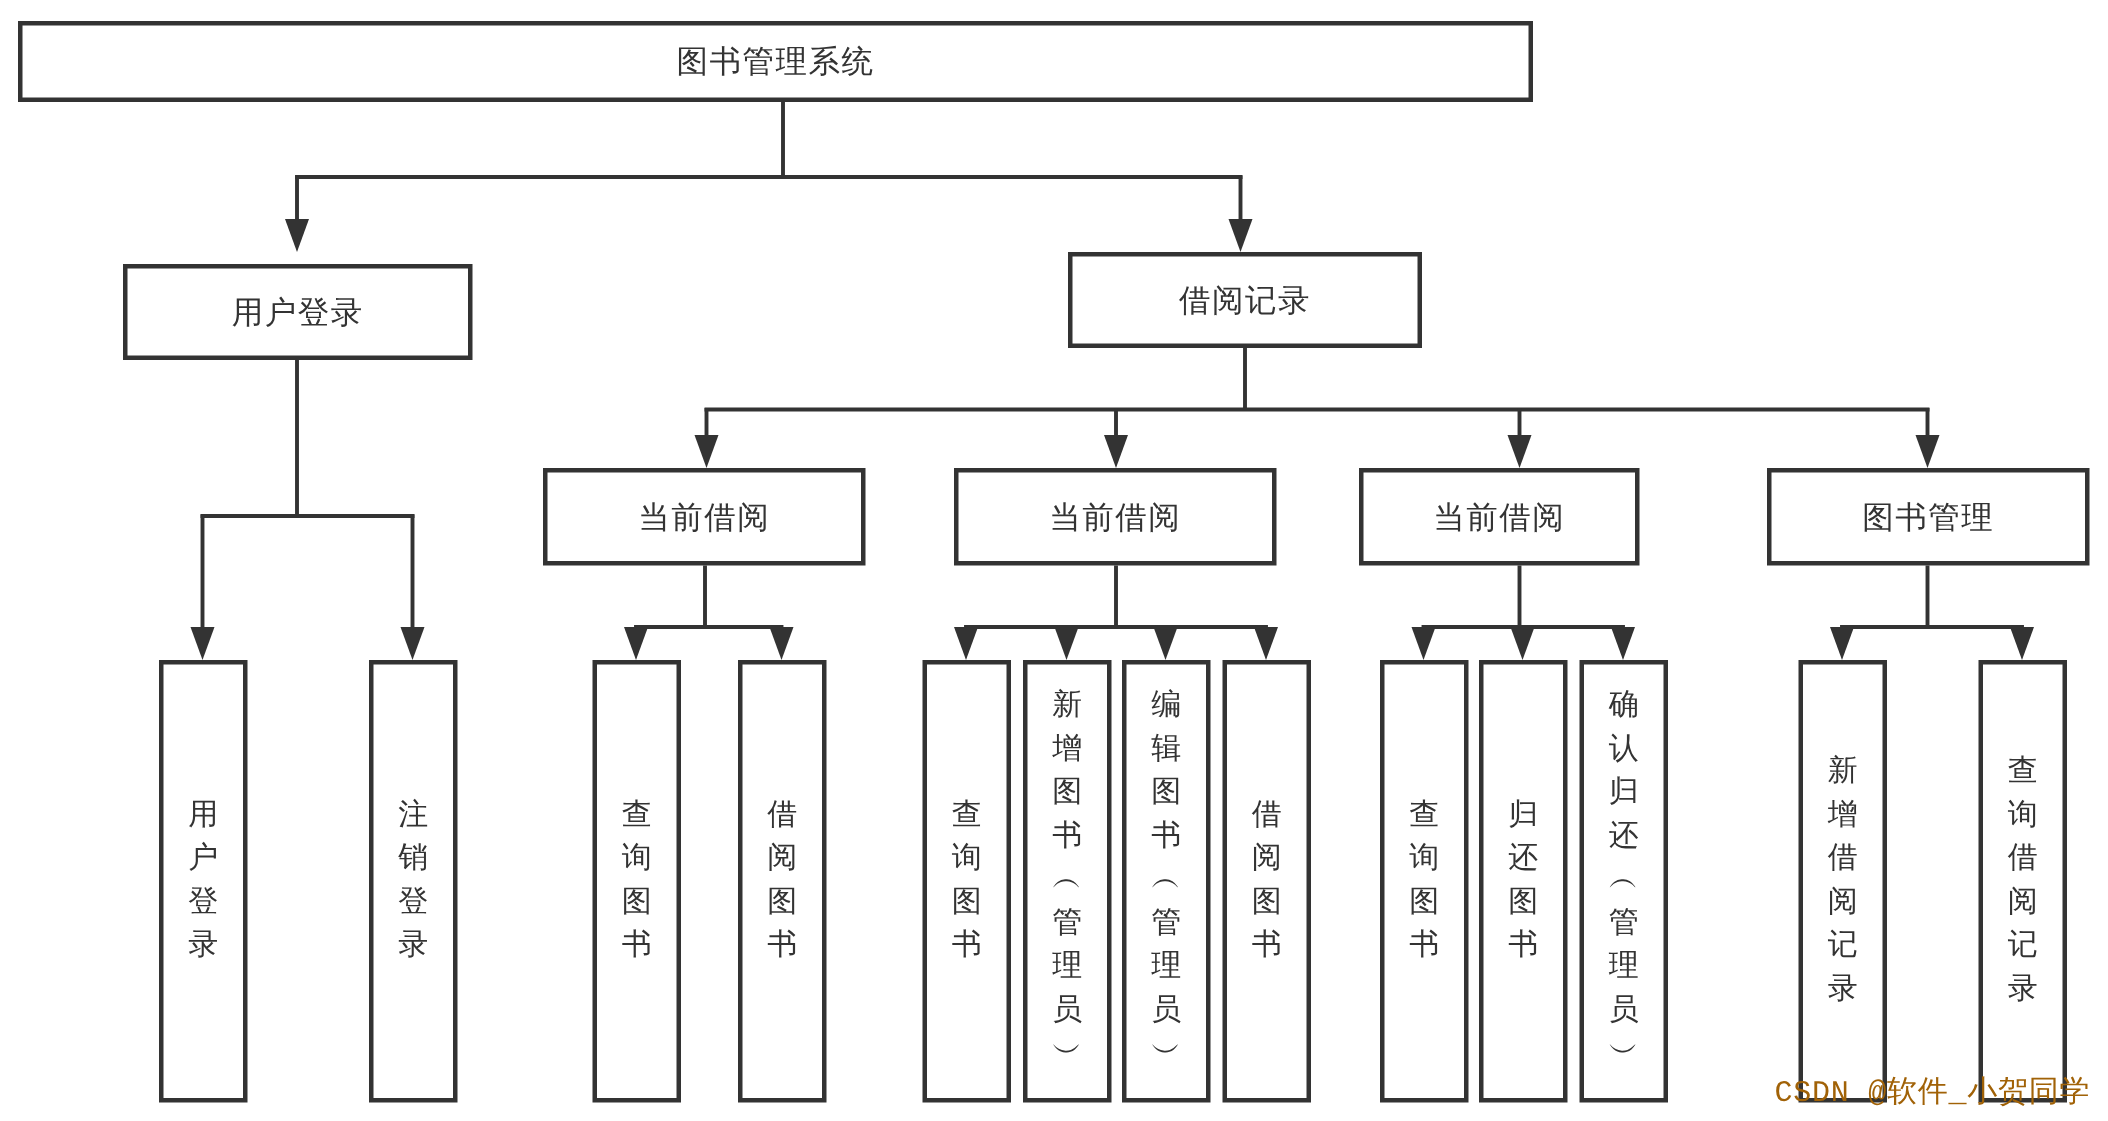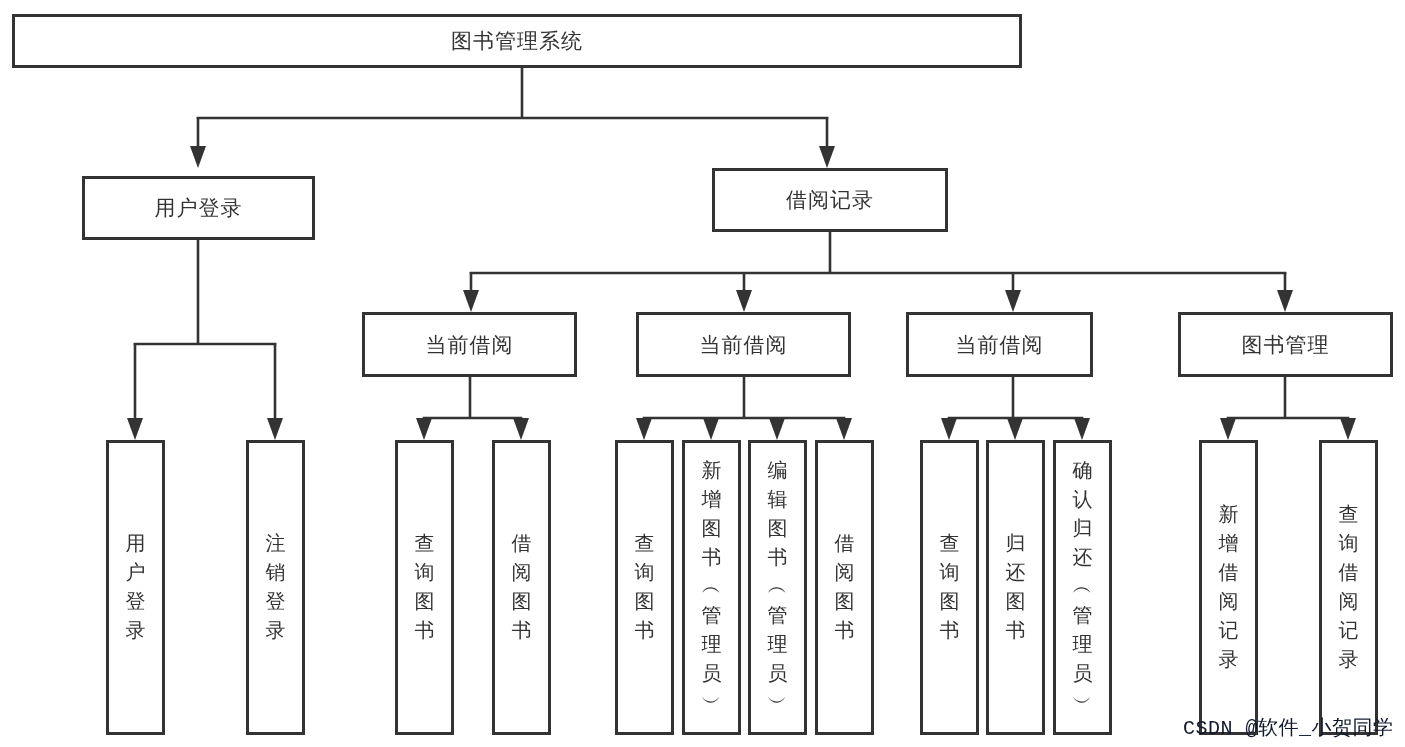--- a/index.html
+++ b/index.html
@@ -37,21 +37,21 @@
     font-size: 20px;
     text-align: center;
     color: #333333;
   }
   #watermark {
     position: absolute;
     left: 1183px;
     top: 714px;
     width: 222px;
     font-size: 20px;
-    color: #0f172a;
+    color: #a16207;
     letter-spacing: 0.5px;
     white-space: nowrap;
   }
 </style>
 </head>
 <body>
 
 <div id="canvas">
 
   <svg id="wires" viewBox="0 0 1405 747" xmlns="http://www.w3.org/2000/svg" stroke="#333333" stroke-width="2.6" fill="#333333">

